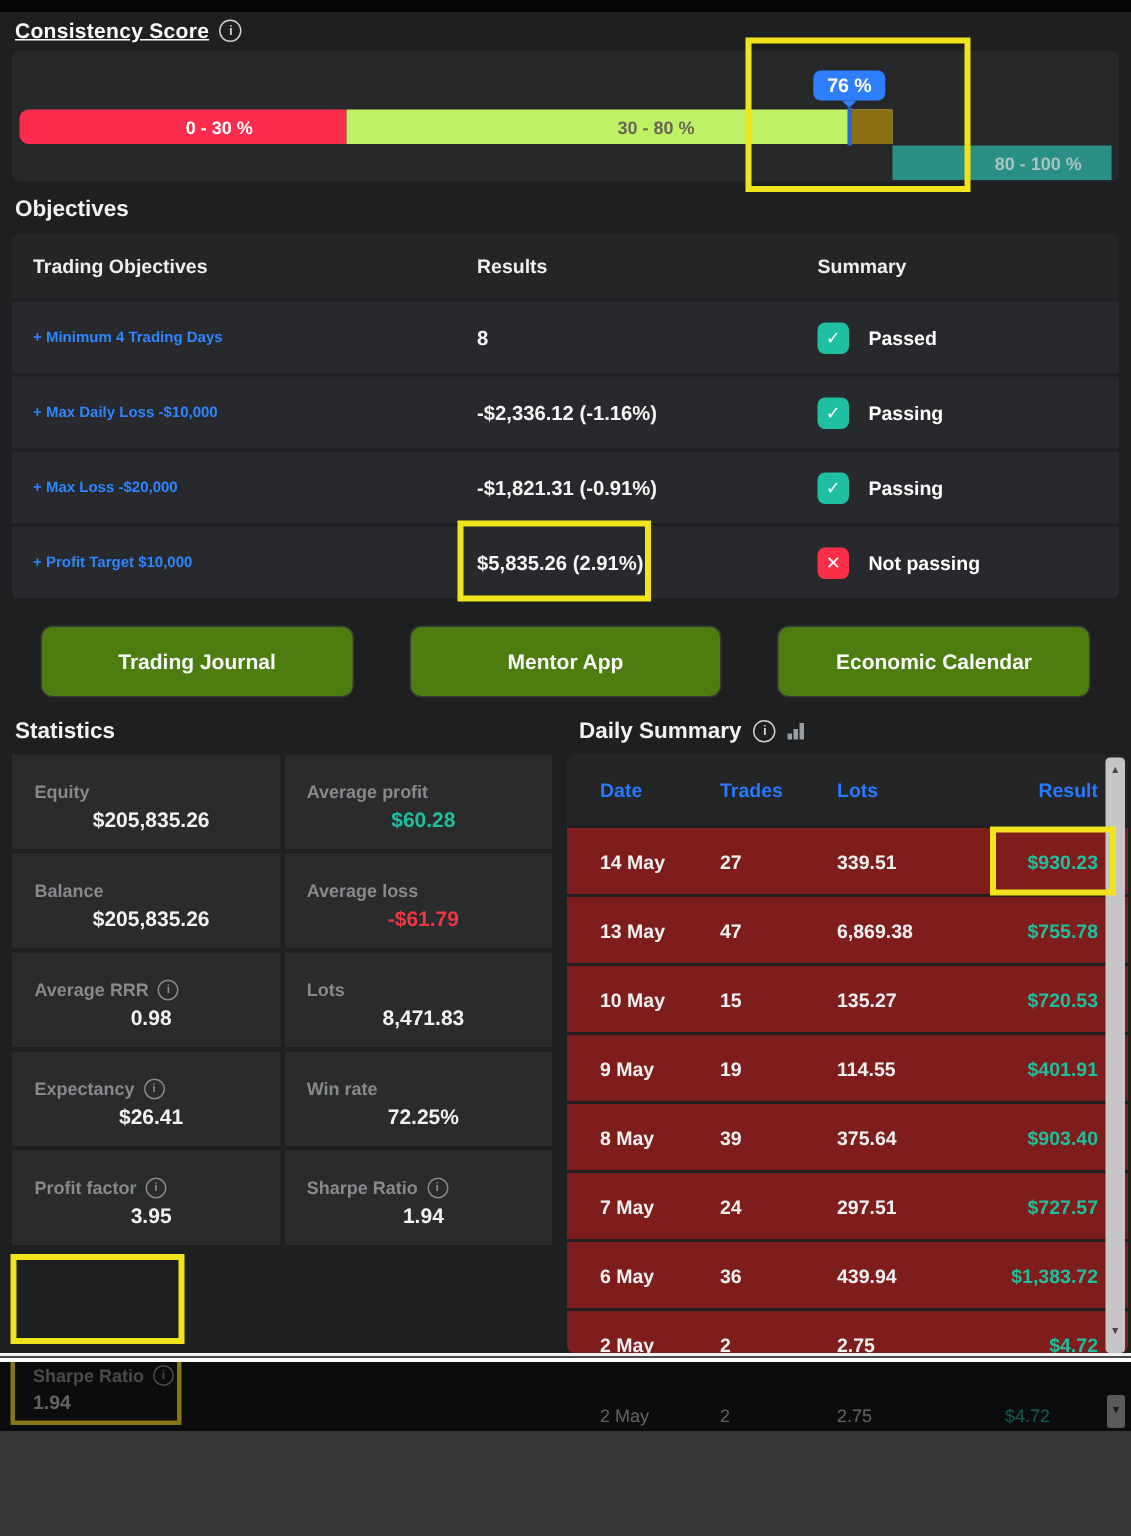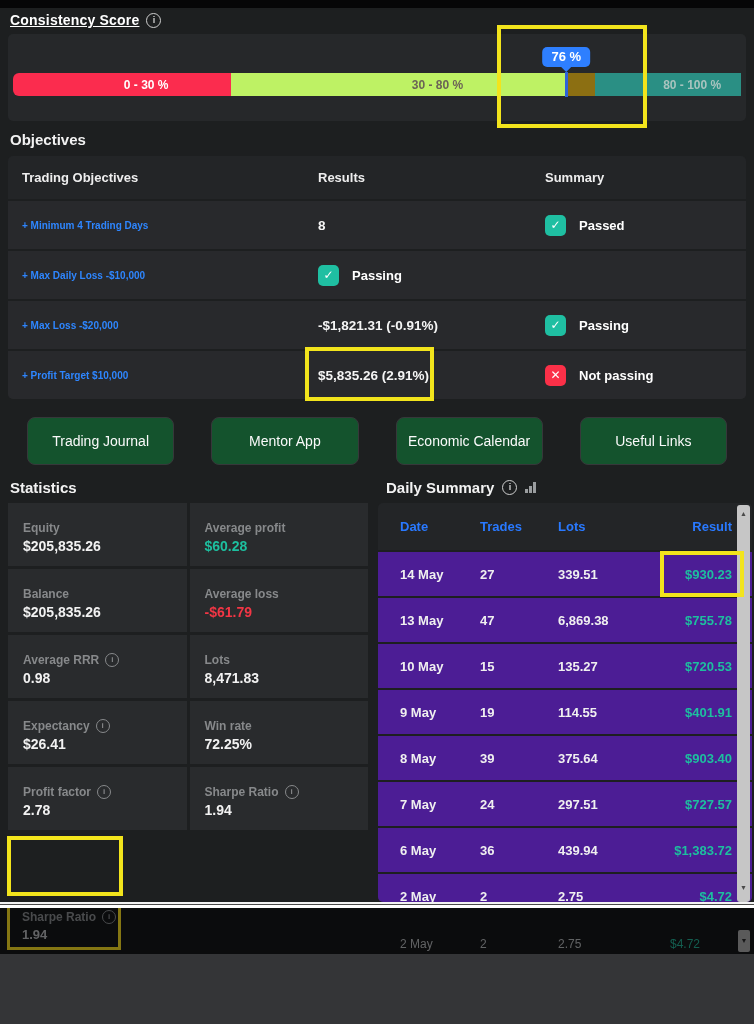--- a/index.html
+++ b/index.html
@@ -46,44 +46,44 @@
   .obj-link{color:var(--accent-blue,#2e86ff);font-size:10px;font-weight:700;cursor:pointer;}
   .obj-result{font-size:13.5px;font-weight:700;color:#f5f5f5;}
   .obj-summary{display:flex;align-items:center;gap:13px;}
   .status-badge{width:21px;height:21px;border-radius:5px;display:flex;align-items:center;justify-content:center;
     font-size:12px;font-weight:700;color:#fff;}
   .status-badge.pass{background:var(--badge-teal,#1fbfa2);}
   .status-badge.fail{background:var(--badge-red,#fb3048);}
   .summary-label{font-size:13px;font-weight:700;}
   
   .quick-links-row{left:27px;top:417px;width:700px;display:flex;gap:37px;}
-  .quick-link-btn{flex:1;height:48px;border-radius:8px;border:1px solid #36383a;background:#14532d;
-    color:#fafafa;font-size:14px;font-weight:400;display:flex;align-items:center;justify-content:center;
+  .quick-link-btn{flex:1;height:48px;border-radius:8px;border:1px solid #36383a;background:#4d7c0f;
+    color:#fafafa;font-size:14px;font-weight:700;display:flex;align-items:center;justify-content:center;
     font-family:inherit;cursor:pointer;}
   
   .stats-heading{left:10px;top:479px;}
   .stats-grid{left:8px;top:503px;width:360px;display:grid;grid-template-columns:1fr 1fr;
     gap:3px;grid-auto-rows:63px;}
-  .stat-cell{background:#292b2d;padding:18px 8px 0 15px;box-sizing:border-box;}
+  .stat-cell{background:#292b2d;padding:18px 8px 0 15px;box-sizing:border-box;text-align:center;}
   .stat-cell.filler{background:transparent;}
   .stat-label-row{display:flex;align-items:center;gap:6px;color:#87898b;font-size:12px;font-weight:700;}
   .stat-label-row .info-icon{color:#87898b;width:12px;height:12px;font-size:8px;}
   .stat-value{font-size:14px;font-weight:700;margin-top:3px;color:#f2f2f2;}
   .stat-value.teal{color:var(--value-teal,#1dbf9f);}
   .stat-value.red{color:var(--value-red,#f23645);}
   
   .daily-heading-row{left:386px;top:479px;display:flex;align-items:center;gap:8px;}
   .chart-icon{display:inline-flex;align-items:flex-end;gap:1px;height:11px;}
   .chart-icon i{display:block;width:3px;background:#9a9d9f;}
   .daily-panel{left:378px;top:503px;width:374px;height:399px;background:#232527;border-radius:5px;overflow:hidden;}
   .daily-grid{display:grid;grid-template-columns:80px 78px 112px 1fr;align-items:center;
     padding:0 20px 0 22px;}
   .daily-header{height:47px;color:#2979ff;font-size:13px;font-weight:700;}
   .daily-header .dh-result{text-align:right;}
-  .daily-row{height:44px;background:#4c1d95;border-top:2px solid #1d1f20;
+  .daily-row{height:44px;background:#7f1d1d;border-top:2px solid #1d1f20;
     font-size:13px;font-weight:700;color:#f0f0f0;}
   .daily-row .dcell:last-child{text-align:right;color:var(--value-teal,#1dbf9f);}
   .scrollbar{position:absolute;right:2px;top:2px;bottom:0;width:13px;background:#c6c6c6;border-radius:3px;}
   .sb-arrow{position:absolute;left:0;width:13px;text-align:center;font-size:7px;color:#4a4a4a;line-height:14px;}
   .sb-up{top:2px;}
   .sb-down{top:376px;}
   
   .seam{left:0;top:902px;width:754px;height:6px;z-index:10;
     background:linear-gradient(to bottom,#f2f2f2 0 2px,#4a4a4a 2px,#4a4a4a 3px,#ffffff 3px 6px);}
   .dim-region{left:0;top:908px;width:754px;height:46px;background:#0b0c0d;z-index:10;overflow:hidden;}
@@ -115,21 +115,21 @@
 </div>
 <div class="abs cs-panel">
   <div class="cs-bar">
     <div class="seg" style="width: 30%; background: rgb(251, 44, 78);">
       <span class="seg-label">0 - 30 %</span>
     </div>
     <div class="seg" style="width: 50%; background: #bef264;">
       <span class="seg-label">30 - 80 %</span>
       <div class="seg-dim" style="width: 8%;"></div>
     </div>
-    <div class="seg" style="width: 20%; background: rgb(42, 143, 132);">
+    <div class="seg" style="width: 20%; background: rgb(42, 143, 132); margin-top: 24px;">
       <span class="seg-label">80 - 100 %</span>
     </div>
     <div class="marker-wrap" style="left: 76%;">
       <div class="marker-line"></div>
       <div class="score-tooltip">76 %</div>
     </div>
   </div>
 </div>
 
 <div class="abs section-heading objectives-heading">Objectives</div>
@@ -145,20 +145,21 @@
     <div class="obj-result">8</div>
     <div class="obj-summary">
       <span class="status-badge pass">
             <span>✓</span>
           </span>
       <span class="summary-label">Passed</span>
     </div>
   </div>
       <div class="obj-grid obj-row">
     <div class="obj-link">+ Max Daily Loss -$10,000</div>
+    <div class="obj-result">-$2,336.12 (-1.16%)</div>
     <div class="obj-summary">
       <span class="status-badge pass">
             <span>✓</span>
           </span>
       <span class="summary-label">Passing</span>
     </div>
   </div>
       <div class="obj-grid obj-row">
     <div class="obj-link">+ Max Loss -$20,000</div>
     <div class="obj-result">-$1,821.31 (-0.91%)</div>
@@ -185,23 +186,20 @@
 <div class="abs quick-links-row">
     <button class="quick-link-btn">
     <span>Trading Journal</span>
   </button>
     <button class="quick-link-btn">
     <span>Mentor App</span>
   </button>
     <button class="quick-link-btn">
     <span>Economic Calendar</span>
   </button>
-    <button class="quick-link-btn">
-    <span>Useful Links</span>
-  </button>
   </div>
 
 <div class="abs section-heading stats-heading">Statistics</div>
 <div class="abs stats-grid">
     <div class="stat-cell">
     <div class="stat-label-row">
       <span>Equity</span>
 
     </div>
     <div class="stat-value">$205,835.26</div>
@@ -253,21 +251,21 @@
       <span>Win rate</span>
 
     </div>
     <div class="stat-value">72.25%</div>
   </div>
     <div class="stat-cell">
     <div class="stat-label-row">
       <span>Profit factor</span>
       <span class="info-icon">i</span>
     </div>
-    <div class="stat-value">2.78</div>
+    <div class="stat-value">3.95</div>
   </div>
     <div class="stat-cell">
     <div class="stat-label-row">
       <span>Sharpe Ratio</span>
       <span class="info-icon">i</span>
     </div>
     <div class="stat-value">1.94</div>
   </div>
     <div class="stat-cell filler"></div>
   </div>

